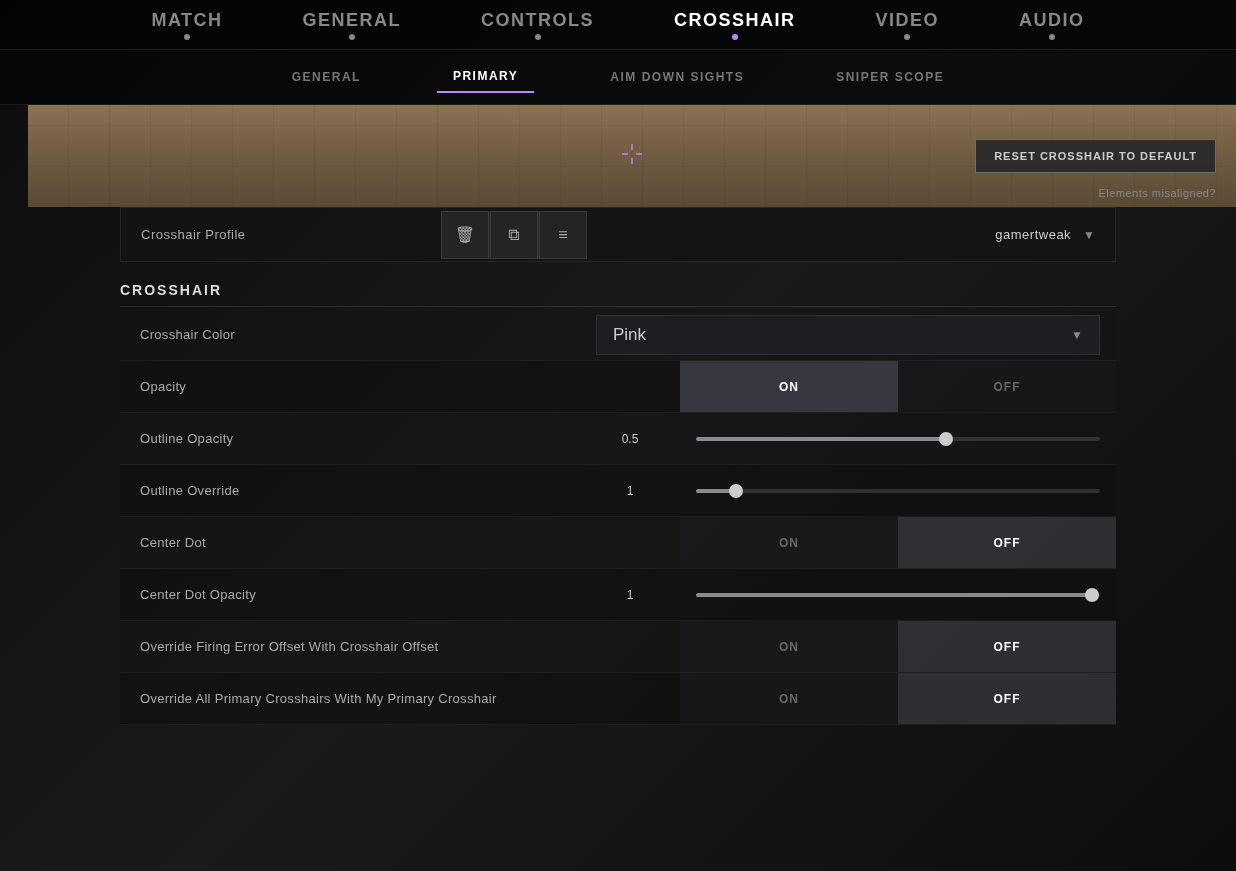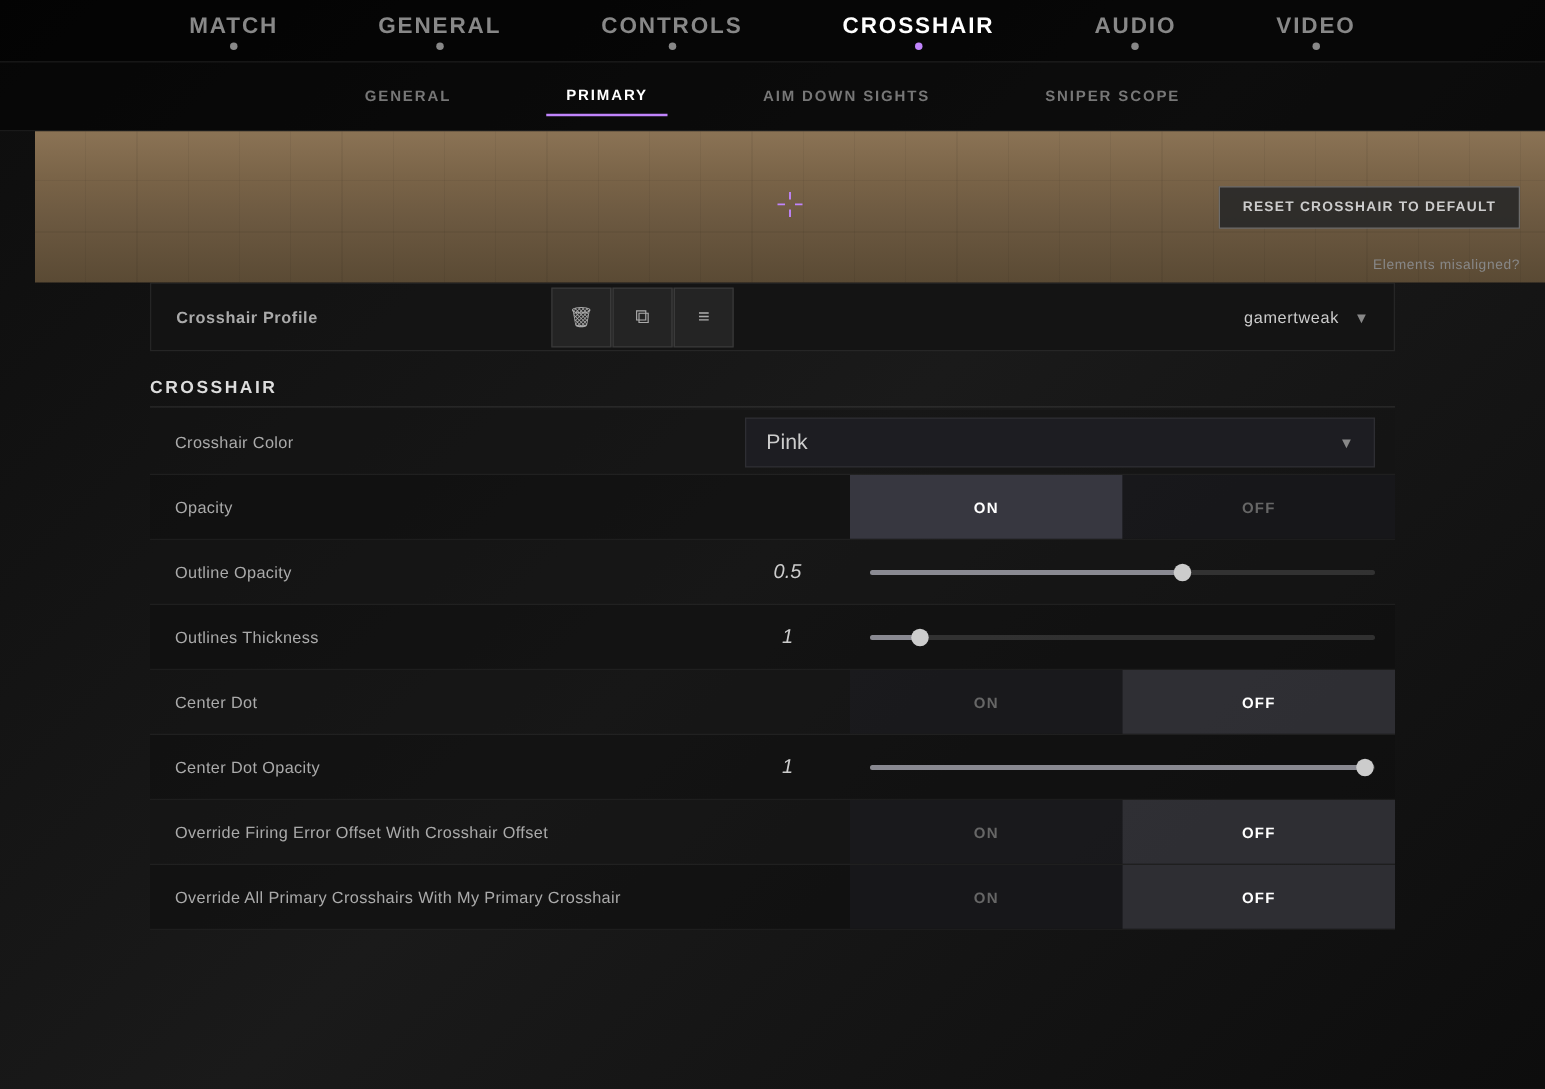--- a/index.html
+++ b/index.html
@@ -94,21 +94,21 @@
       padding: 8px 16px;
     }
 
     .sub-nav-item.active {
       color: #ffffff;
       border-bottom: 2px solid #c084fc;
     }
 
     
     .preview-area {
-      height: 121px;
+      height: 102px;
       background: linear-gradient(180deg, #8B7355 0%, #7a6448 30%, #6b5840 60%, #5a4a34 100%);
       position: relative;
       display: flex;
       align-items: center;
       justify-content: center;
       overflow: hidden;
       margin-left: 28px;
     }
 
     .preview-area::before {
@@ -175,21 +175,20 @@
       height: 55px;
       margin: 0 0 4px 0;
     }
 
     .profile-label {
       flex: 0 0 320px;
       padding-left: 20px;
       font-size: 13px;
       color: #aaaaaa;
       letter-spacing: 0.5px;
-      font-weight: bold;
     }
 
     .profile-actions {
       display: flex;
       align-items: center;
       gap: 0;
     }
 
     .profile-action-btn {
       width: 48px;
@@ -259,23 +258,22 @@
       flex: 0 0 460px;
       padding-left: 20px;
       font-size: 13px;
       color: #aaaaaa;
       letter-spacing: 0.3px;
     }
 
     .setting-value {
       flex: 0 0 100px;
       text-align: center;
-      font-size: 16px;
+      font-size: 12px;
       color: #cccccc;
-      font-style: italic;
     }
 
     
     .toggle-group {
       display: flex;
       flex: 1;
       height: 100%;
     }
 
     .toggle-btn {
@@ -390,25 +388,25 @@
     </div>
     <div class="nav-item">
       <span>CONTROLS</span>
       <div class="nav-dot"></div>
     </div>
     <div class="nav-item active">
       <span>CROSSHAIR</span>
       <div class="nav-dot"></div>
     </div>
     <div class="nav-item">
+      <span>VIDEO</span>
+      <div class="nav-dot"></div>
+    </div>
+    <div class="nav-item">
       <span>AUDIO</span>
-      <div class="nav-dot"></div>
-    </div>
-    <div class="nav-item">
-      <span>VIDEO</span>
       <div class="nav-dot"></div>
     </div>
   </nav>
 
   <div class="sub-nav">
     <div class="sub-nav-item">
       <span>GENERAL</span>
     </div>
     <div class="sub-nav-item active">
       <span>PRIMARY</span>
@@ -487,21 +485,21 @@
           <div class="setting-label">Outline Opacity</div>
           <div class="setting-value">0.5</div>
           <div class="slider-container">
             <div class="slider-track">
               <div class="slider-fill" style="width: 62%;"></div>
               <div class="slider-thumb" style="left: calc(62% - 7px);"></div>
             </div>
           </div>
         </div>
         <div class="setting-row">
-          <div class="setting-label">Outlines Thickness</div>
+          <div class="setting-label">Outline Override</div>
           <div class="setting-value">1</div>
           <div class="slider-container">
             <div class="slider-track">
               <div class="slider-fill" style="width: 10%;"></div>
               <div class="slider-thumb" style="left: calc(10% - 7px);"></div>
             </div>
           </div>
         </div>
         <div class="setting-row">
           <div class="setting-label">Center Dot</div>

